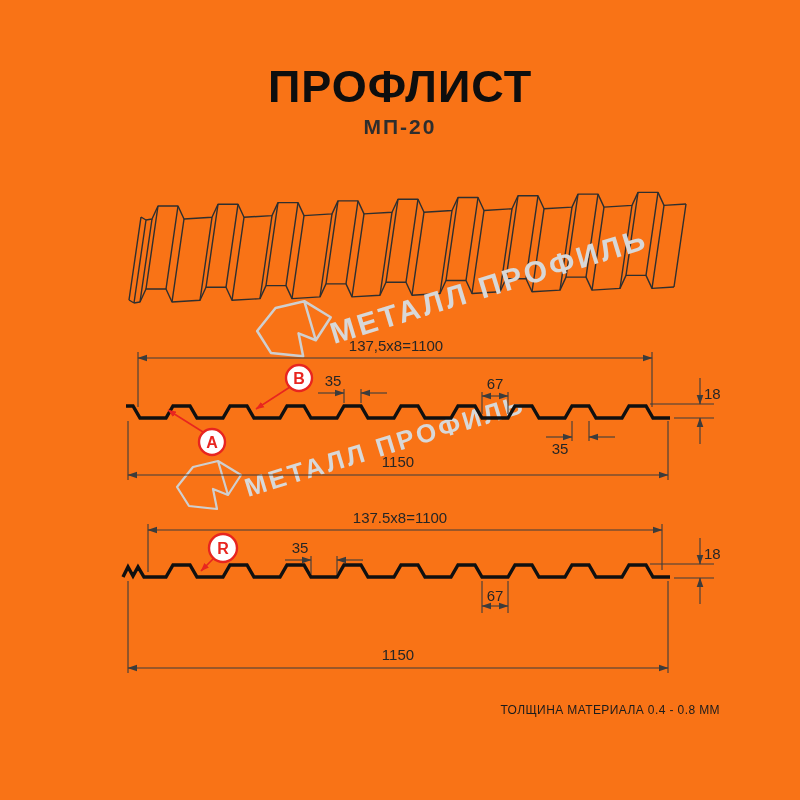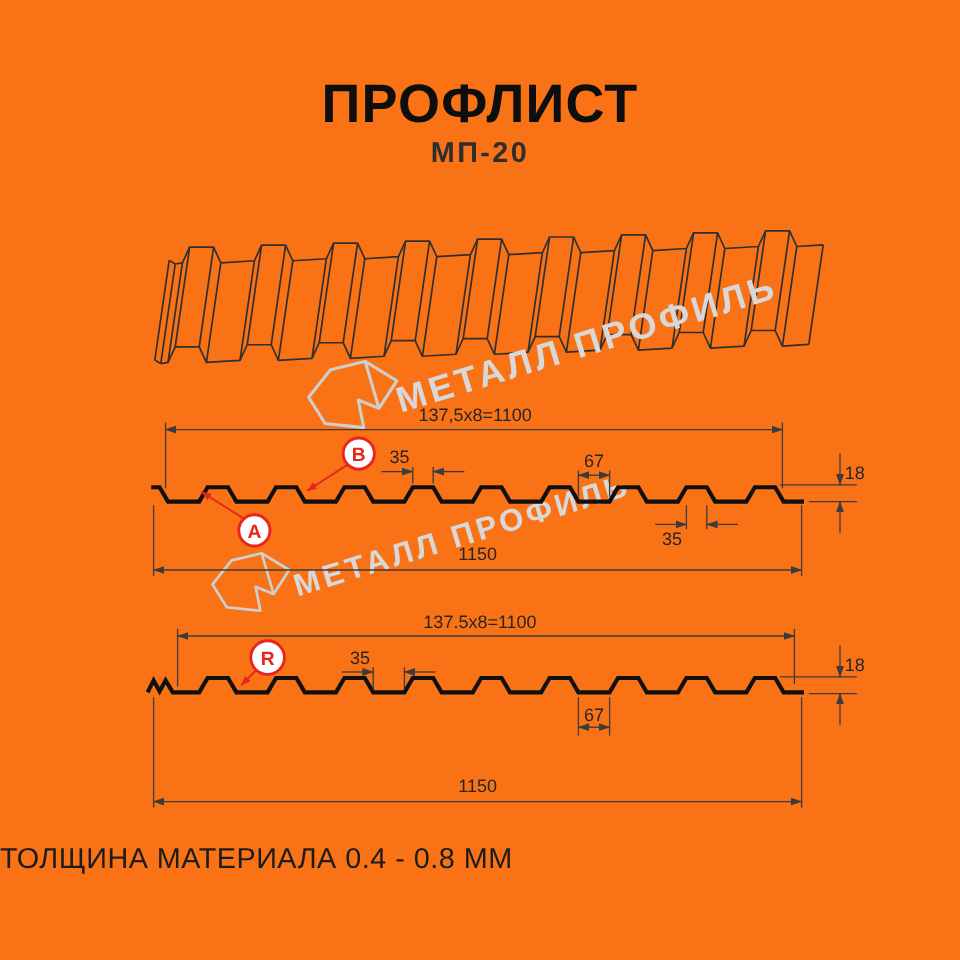--- a/index.html
+++ b/index.html
@@ -1,23 +1,23 @@
 <!DOCTYPE html>
 <html><head>
 <meta charset="utf-8">
 <style>
   html,body{margin:0;padding:0;background:#ffffff;}
   #page{position:relative;width:800px;height:800px;background:#f97316;overflow:hidden;
         font-family:"Liberation Sans",sans-serif;}
   .title{position:absolute;top:64px;left:0;width:800px;text-align:center;
          font-size:45px;font-weight:bold;letter-spacing:1px;color:#0e0e0e;line-height:1;}
   .subtitle{position:absolute;top:116px;left:0;width:800px;text-align:center;
-            font-size:24px;font-weight:600;letter-spacing:2px;color:#2e2e2e;line-height:1;}
-  .footer{position:absolute;top:704px;left:0;width:720px;text-align:left;
-          font-size:24px;font-weight:500;letter-spacing:.4px;color:#1c1c1c;line-height:1;}
+            font-size:21px;font-weight:600;letter-spacing:2px;color:#2e2e2e;line-height:1;}
+  .footer{position:absolute;top:704px;left:0;width:720px;text-align:right;
+          font-size:12px;font-weight:500;letter-spacing:.4px;color:#1c1c1c;line-height:1;}
   svg{position:absolute;top:0;left:0;font-family:"Liberation Sans",sans-serif;}
   .sheet3d{fill:none;stroke:#2f2f2f;stroke-width:1.4;stroke-linejoin:round;}
   .profile{fill:none;stroke:#101010;stroke-width:3.4;stroke-linejoin:miter;}
   .dim{stroke:#3c3c3c;stroke-width:1.1;fill:none;}
   .dimtext{font-size:15px;fill:#262626;}
   .wm-text{font-size:30px;font-weight:bold;letter-spacing:3px;fill:#d8d8d8;}
   .wm-text2{font-size:26px;font-weight:bold;letter-spacing:3px;fill:#d8d8d8;}
   .wm-logo{fill:none;stroke:#cfcfcf;stroke-width:2.2;stroke-linejoin:round;}
   .redline{stroke:#e8251f;stroke-width:1.6;fill:none;}
   .redcircle{stroke:#e8251f;stroke-width:2.4;fill:#ffffff;}

